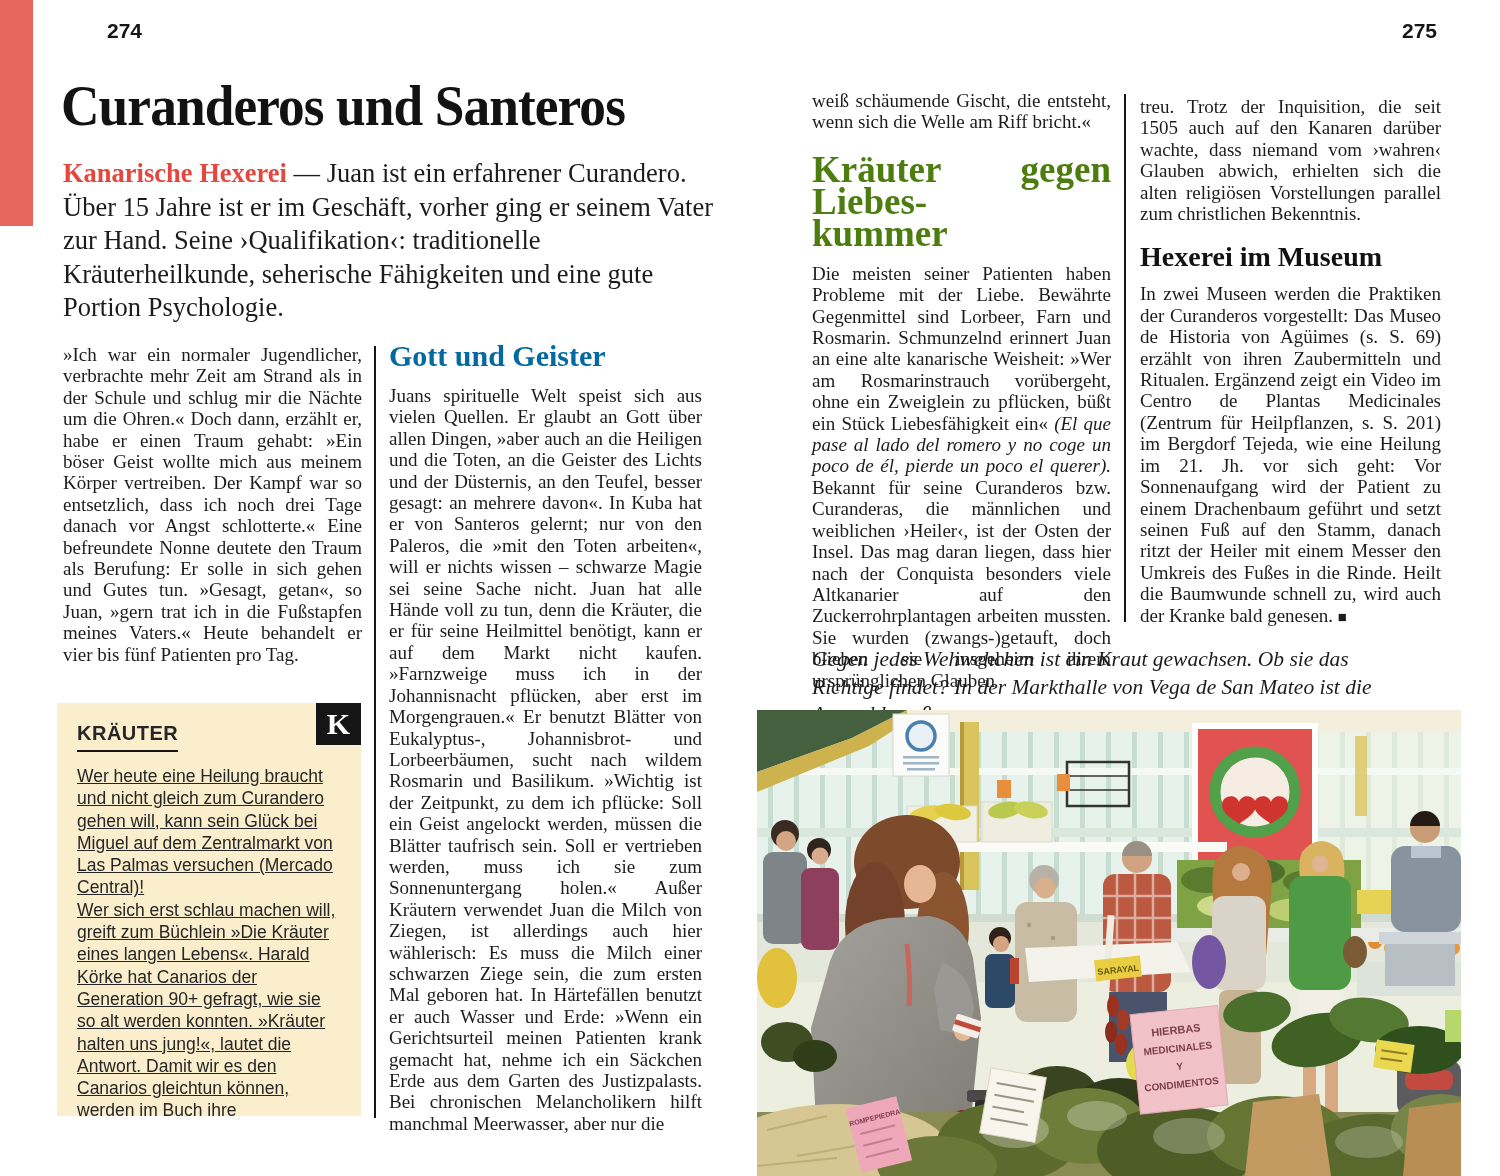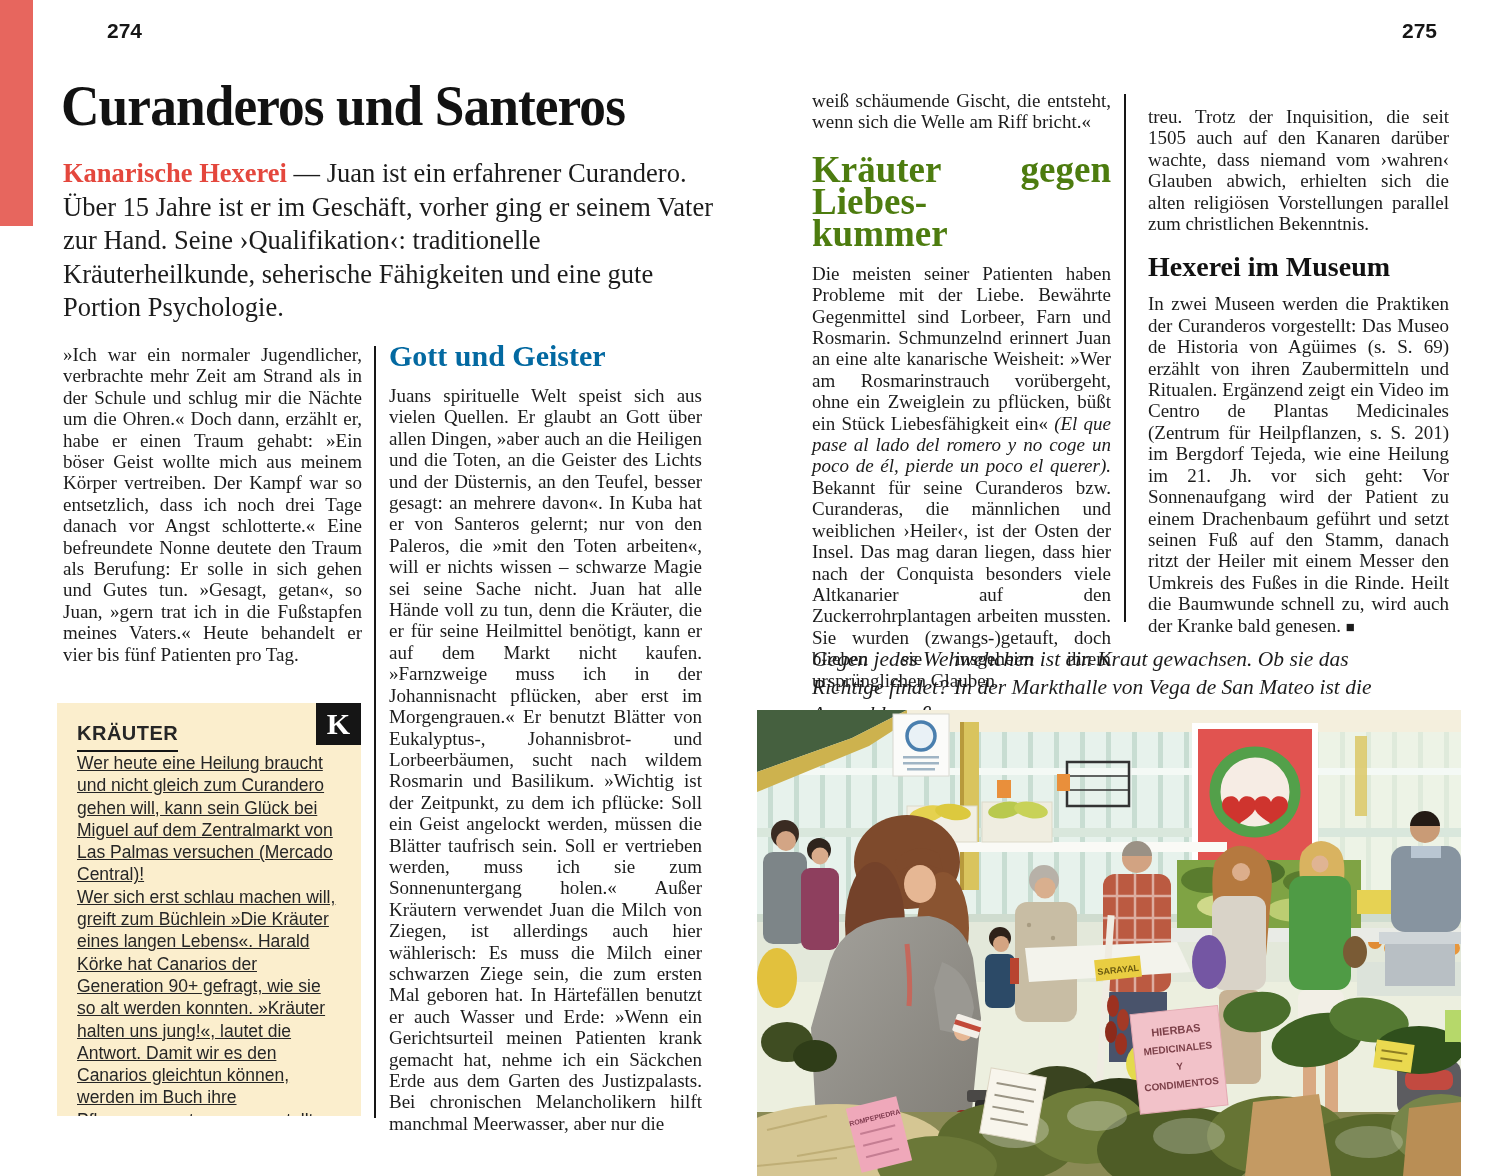--- a/index.html
+++ b/index.html
@@ -19,36 +19,36 @@
   }
   .lede { position:absolute; left:63px; top:157px; width:655px; margin:0;
           font-size:26.5px; line-height:33.5px; color:#1c1c1c; }
   .lede .kicker { font-weight:700; color:#e4473d; }
   .col { position:absolute; font-size:19px; line-height:21.4px; text-align:justify;
          color:#1c1c1c; }
   .col1 { left:63px;  top:344px; width:299px; }
   .col2 { left:389px; top:339px; width:313px; }
   .col2 h2 { margin:0 0 13px; font-size:30px; line-height:33px; color:#0369a1; }
   .col3 { left:812px;  top:90px; width:299px; }
-  .col4 { left:1140px; top:106px; width:301px;margin-left:8px; }
+  .col4 { left:1140px; top:96px; width:301px; }
   .col3 .leadin { margin:0 0 21px; }
   .col3 h2 { margin:0 0 13px; font-size:37px; line-height:32px; color:#4d7c0f; }
   .col4 h2 { margin:17px 0 10px; font-size:28px; line-height:32px; color:#121212; }
   .col p.body { margin:0; }
   .rule { position:absolute; width:1.5px; background:#161616; }
   .rule-left  { left:374px;  top:346px; height:772px; }
   .rule-right { left:1124px; top:94px;  height:528px; }
   .infobox { position:absolute; left:57px; top:703px; width:304px; height:413px;
              box-sizing:border-box; padding:19px 20px 0 20px; overflow:hidden;
              background:#fbeecd; font-family:"Liberation Sans", sans-serif; color:#262626; }
   .infobox-badge { position:absolute; top:0; right:0; width:45px; height:42px;
              background:#151515; color:#ffffff; text-align:center;
              font:bold 30px "Liberation Serif", serif; line-height:42px; }
   .infobox-title { display:inline-block; font-size:20px; font-weight:700; letter-spacing:.5px;
-             border-bottom:2.5px solid #151515; padding-bottom:5px; }
+             border-bottom:2.5px solid #151515; padding-bottom:5px; margin-bottom:13px; }
   .infobox p { margin:0; font-size:17.5px; line-height:22.3px;text-decoration:underline; }
   .caption { position:absolute; left:812px; top:646px; width:600px; margin:0;
              font-style:italic; font-size:21.5px; line-height:27.5px; color:#1c1c1c; }
   .endmark { font-size:15px; letter-spacing:2px; }
   .photo { position:absolute; left:757px; top:710px; width:704px; height:466px; overflow:hidden; }
   .photo svg { display:block; }
 </style>
 </head>
 <body>
 

